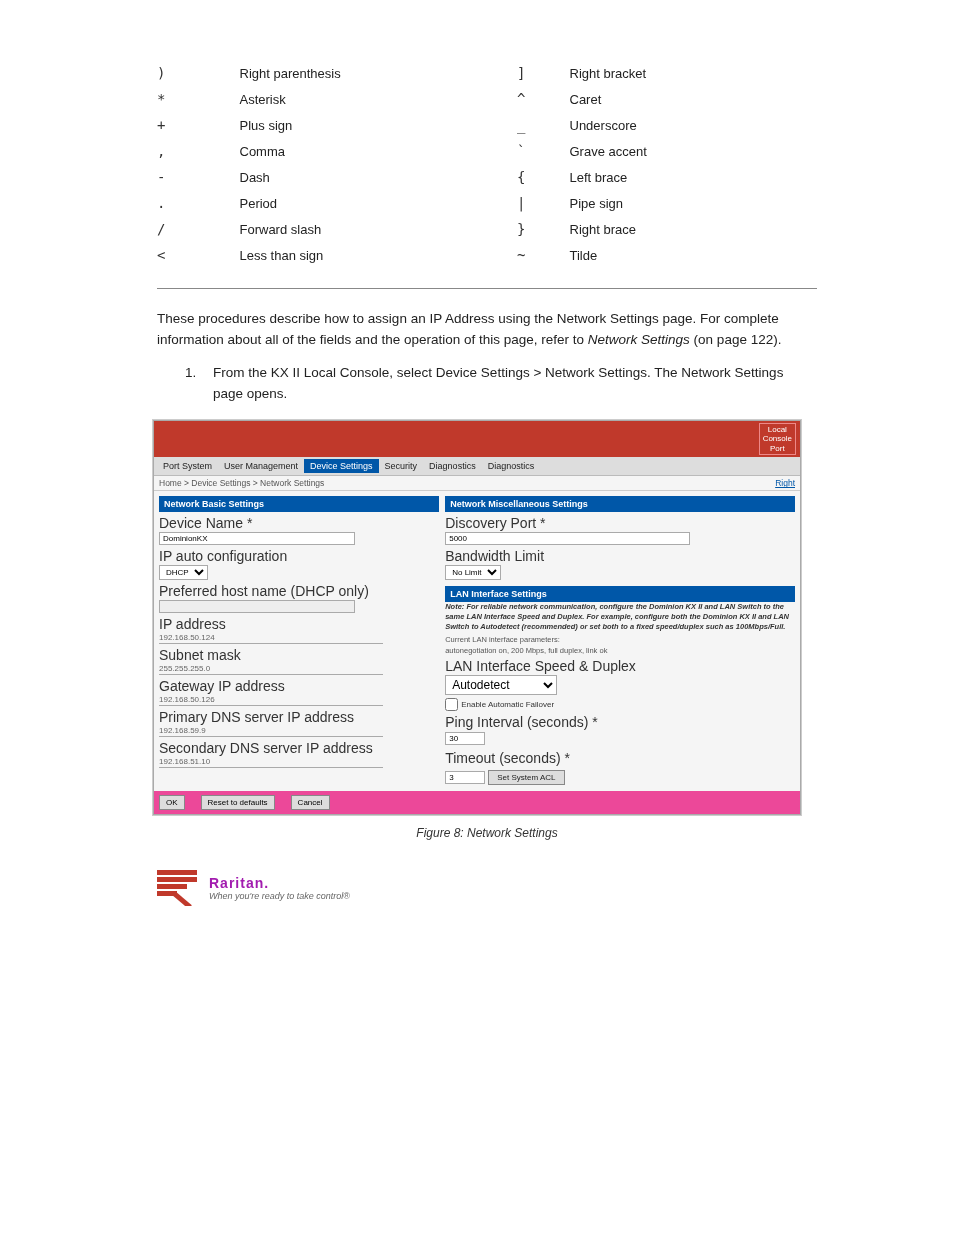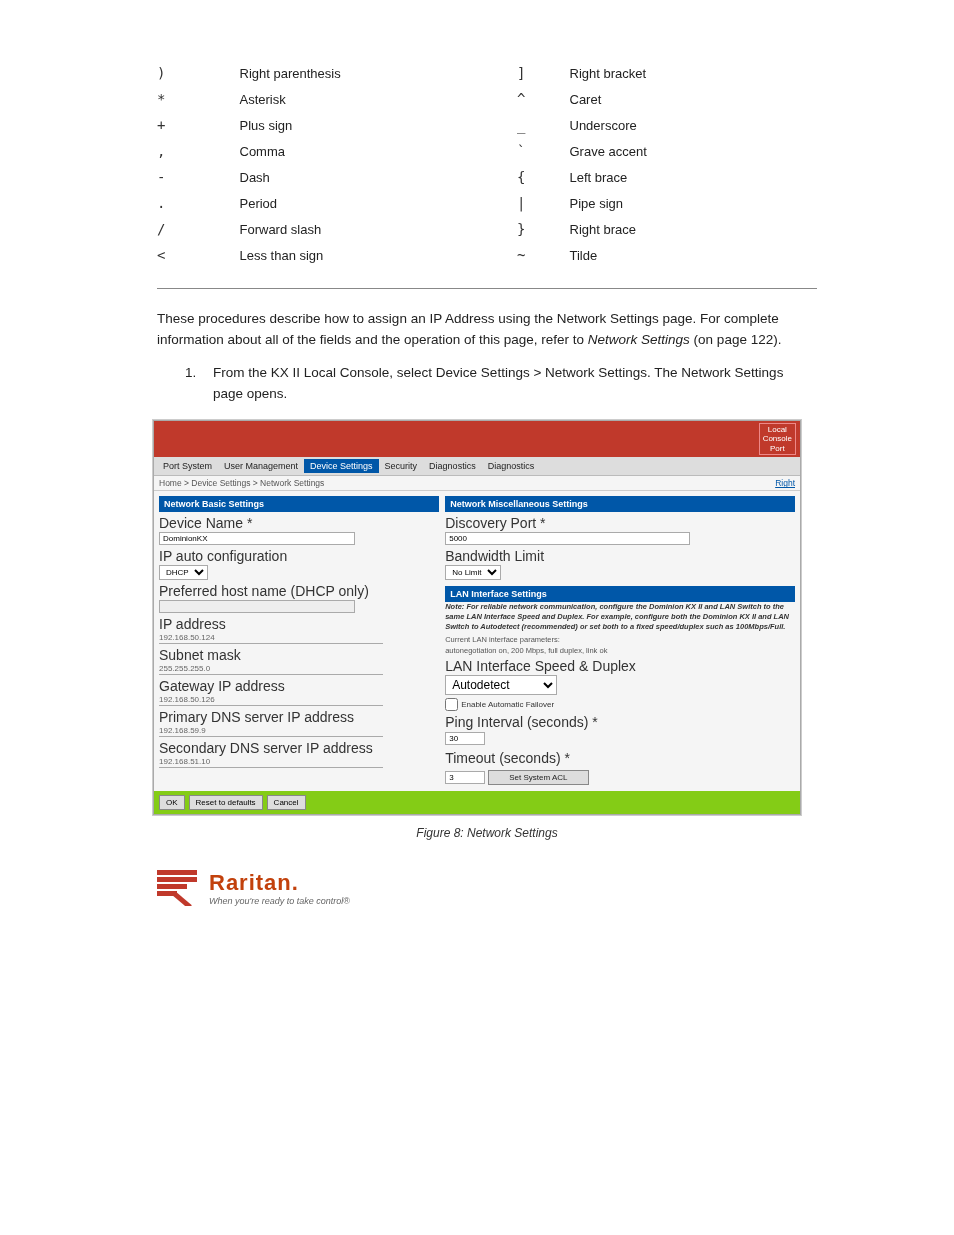--- a/index.html
+++ b/index.html
@@ -263,23 +263,23 @@
       display: flex;
       align-items: center;
       gap: 3px;
       font-size: 8px;
       color: #333;
       margin: 3px 0;
     }
 
     .ns-bottom-bar {
       padding: 4px 5px;
-      background: #84cc16;
-      display: flex;
-      gap: 4px;
+      background: #ec4899;
+      display: flex;
+      gap: 16px;
     }
 
     .ns-btn {
       background: #ddd;
       border: 1px solid #888;
       font-size: 8px;
       padding: 2px 6px;
       cursor: pointer;
     }
 
@@ -289,21 +289,21 @@
       font-size: 8px;
       padding: 1px 3px;
       width: 40px;
       margin-bottom: 2px;
     }
 
     .ns-acl-btn {
       background: #ddd;
       border: 1px solid #888;
       font-size: 8px;
-      padding: 2px 20px;
+      padding: 2px 8px;
       margin-top: 3px;
       display: inline-block;
       cursor: pointer;
     }
 
     .figure-caption {
       text-align: center;
       font-style: italic;
       font-size: 12px;
       color: #333;
@@ -331,23 +331,23 @@
       align-items: center;
       gap: 8px;
     }
 
     .raritan-text-group {
       display: flex;
       flex-direction: column;
     }
 
     .raritan-name {
-      font-size: 22px;
+      font-size: 14px;
       font-weight: bold;
-      color: #c2410c;
+      color: #a21caf;
       letter-spacing: 1px;
       font-family: Arial, sans-serif;
     }
 
     .raritan-tagline {
       font-size: 9px;
       color: #666;
       font-style: italic;
     }
 

